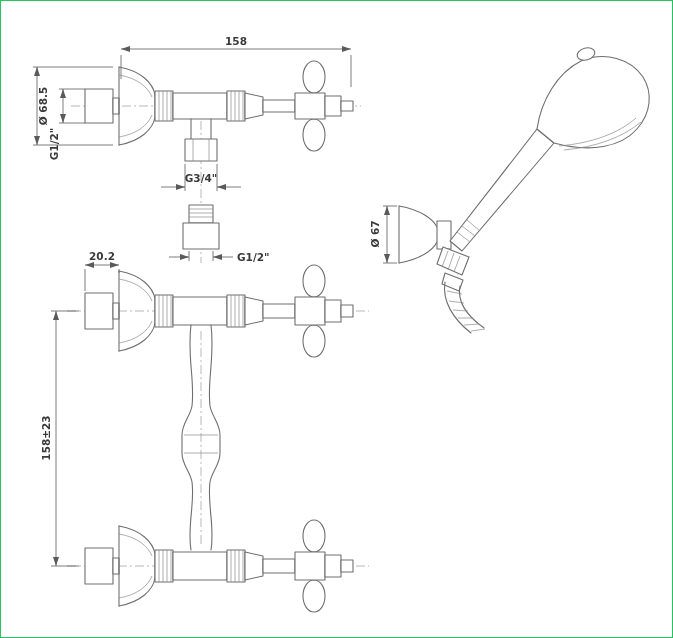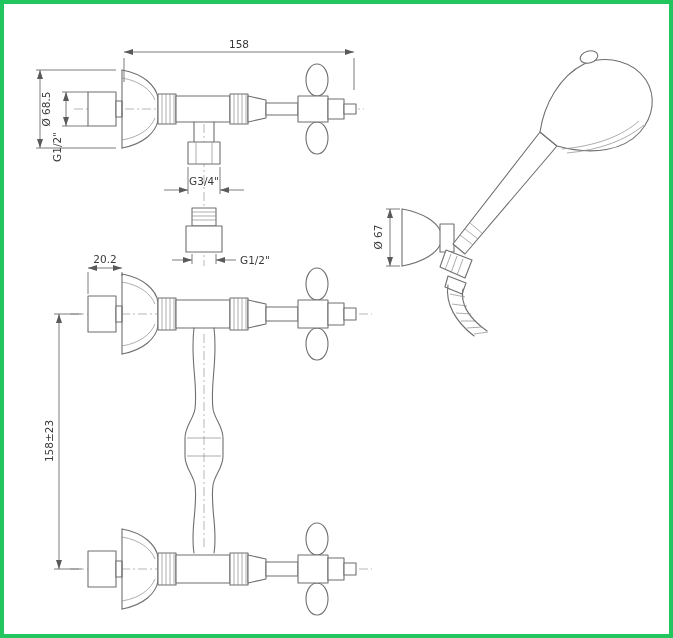--- a/index.html
+++ b/index.html
@@ -1,22 +1,23 @@
 <!DOCTYPE html>
 <html><head>
 <meta charset="utf-8">
 <style>
   html,body{margin:0;padding:0;background:#fff;}
   .frame{
     position:relative;
     width:673px;height:638px;
     box-sizing:border-box;
-    border:4px solid #22c55e;
+    border:1px solid #22c55e;
     background:#fff;
     font-family:"DejaVu Sans", sans-serif;
+    font-weight:bold;
   }
   svg{display:block;}
   
   .o{fill:none;stroke:#6f6f6f;stroke-width:1.1;stroke-linejoin:round;stroke-linecap:round;}
   .of{fill:#ffffff;stroke:#6f6f6f;stroke-width:1.1;stroke-linejoin:round;}
   
   .h{fill:none;stroke:#8a8a8a;stroke-width:0.7;}
   
   .d{fill:none;stroke:#5a5a5a;stroke-width:0.8;}
   

